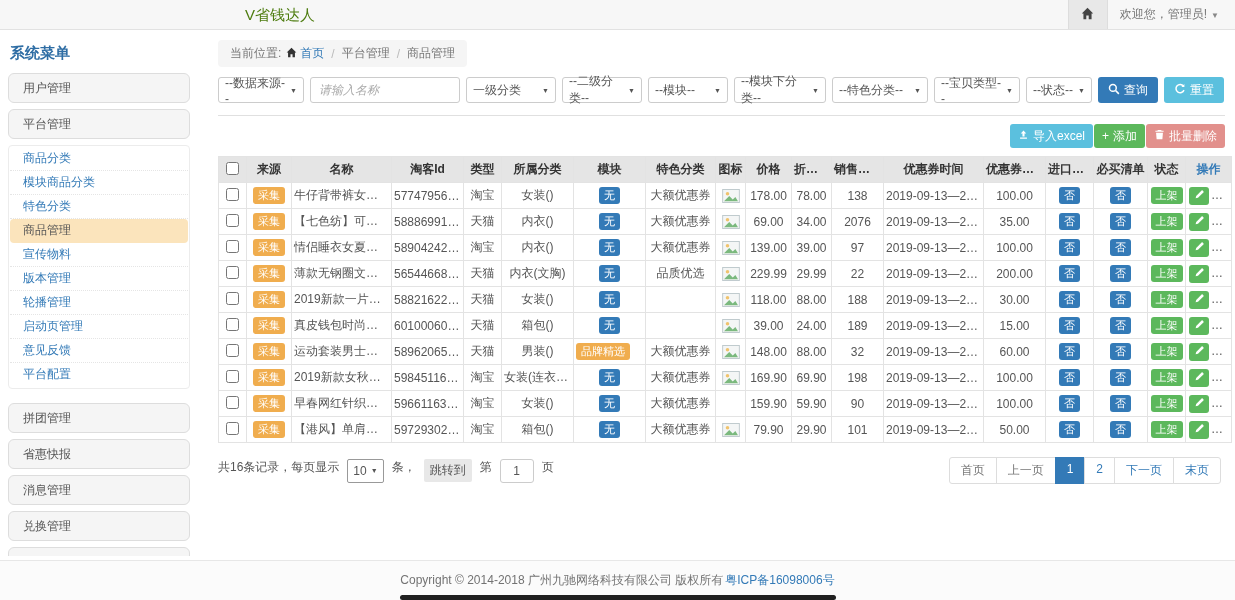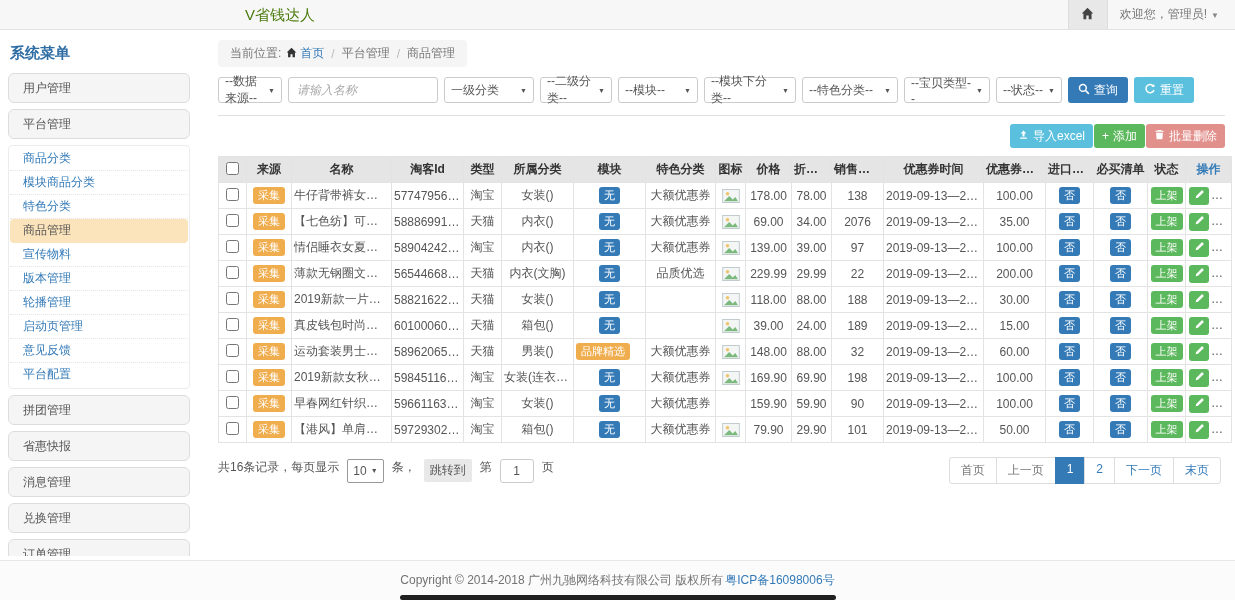--- a/index.html
+++ b/index.html
@@ -12,21 +12,21 @@
   .topbar-right{position:absolute;right:0;top:0;height:100%;display:flex;align-items:center}
   .home-box{width:40px;height:29px;display:flex;align-items:center;justify-content:center;background:#e8e8e8;border-left:1px solid #ddd;border-right:1px solid #ddd;color:#444;cursor:pointer}
   .welcome{margin:0 16px 0 12px;color:#777;cursor:pointer}
   .caret{font-size:8px;color:#888;margin-left:4px}
 
   
   .layout{display:flex;padding-top:10px}
   .sidebar{width:182px;margin-left:8px;height:516px;overflow:hidden;flex:none;z-index:1}
   .side-title{color:#2e6da4;font-weight:bold;font-size:15px;margin:4px 0 10px 2px}
   .side-group{height:30px;line-height:28px;background:#f5f5f5;border:1px solid #ddd;border-radius:6px;padding:0 14px;margin-bottom:6px;color:#555;cursor:pointer}
-  .side-submenu{border:1px solid #ececec;border-radius:4px;margin-bottom:6px;background:#fff;padding:1px}
+  .side-submenu{border:1px solid #ececec;border-radius:4px;margin-bottom:14px;background:#fff;padding:1px}
   .side-link{display:block;height:24px;line-height:23px;padding:0 13px;color:#337ab7;text-decoration:none;border-bottom:1px dotted #e5e5e5}
   .side-link:last-child{border-bottom:none}
   .side-link.active{background:#fbe4bc;border-radius:4px;color:#555;border-bottom-color:transparent}
 
   .main{flex:1;margin-left:28px;margin-right:10px;min-width:0}
   .breadcrumb{display:inline-flex;align-items:center;background:#f5f5f5;border-radius:4px;padding:5px 12px;color:#777}
   .bc-home{color:#337ab7;display:inline-flex;align-items:center;gap:3px;margin-left:5px;text-decoration:none}
   .bc-sep{color:#bbb;margin:0 7px}
   .bc-item{color:#777}
 
@@ -133,27 +133,27 @@
             </svg></span>
         <span>首页</span>
       </a>
       <span class="bc-sep">/</span>
       <span class="bc-item">平台管理</span>
       <span class="bc-sep">/</span>
       <span class="bc-item">商品管理</span>
     </div>
 
     <div class="filterbar">
-      <span id="filter-fields" style="display:contents"><div class="fselect" style="width:64px">
+      <span id="filter-fields" style="display:contents"><div class="fselect" style="width:86px">
             <span>--数据来源--</span>
             <span class="fsel-caret">▼</span>
           </div><input class="finput" style="width: 150px; font-style: italic;" placeholder="请输入名称" value=""><div class="fselect" style="width:90px">
             <span>一级分类</span>
             <span class="fsel-caret">▼</span>
-          </div><div class="fselect" style="width:72px">
+          </div><div class="fselect" style="width:80px">
             <span>--二级分类--</span>
             <span class="fsel-caret">▼</span>
           </div><div class="fselect" style="width:80px">
             <span>--模块--</span>
             <span class="fsel-caret">▼</span>
           </div><div class="fselect" style="width:92px">
             <span>--模块下分类--</span>
             <span class="fsel-caret">▼</span>
           </div><div class="fselect" style="width:96px">
             <span>--特色分类--</span>

